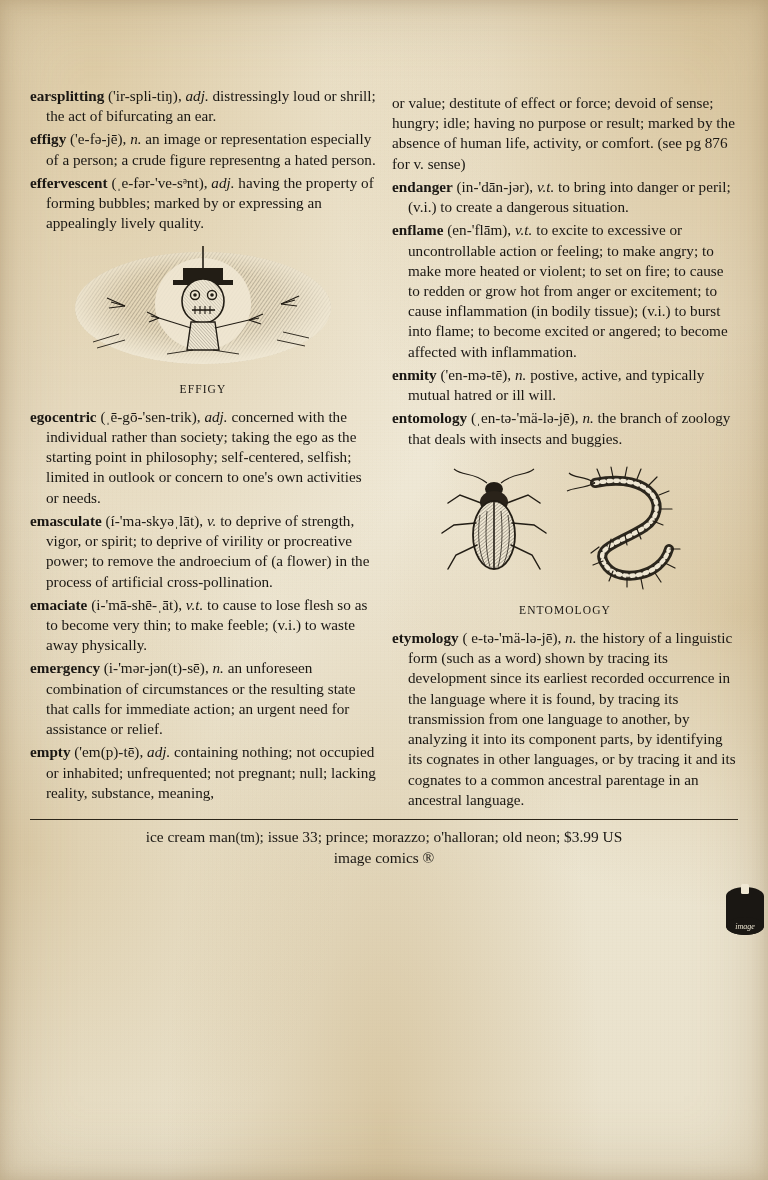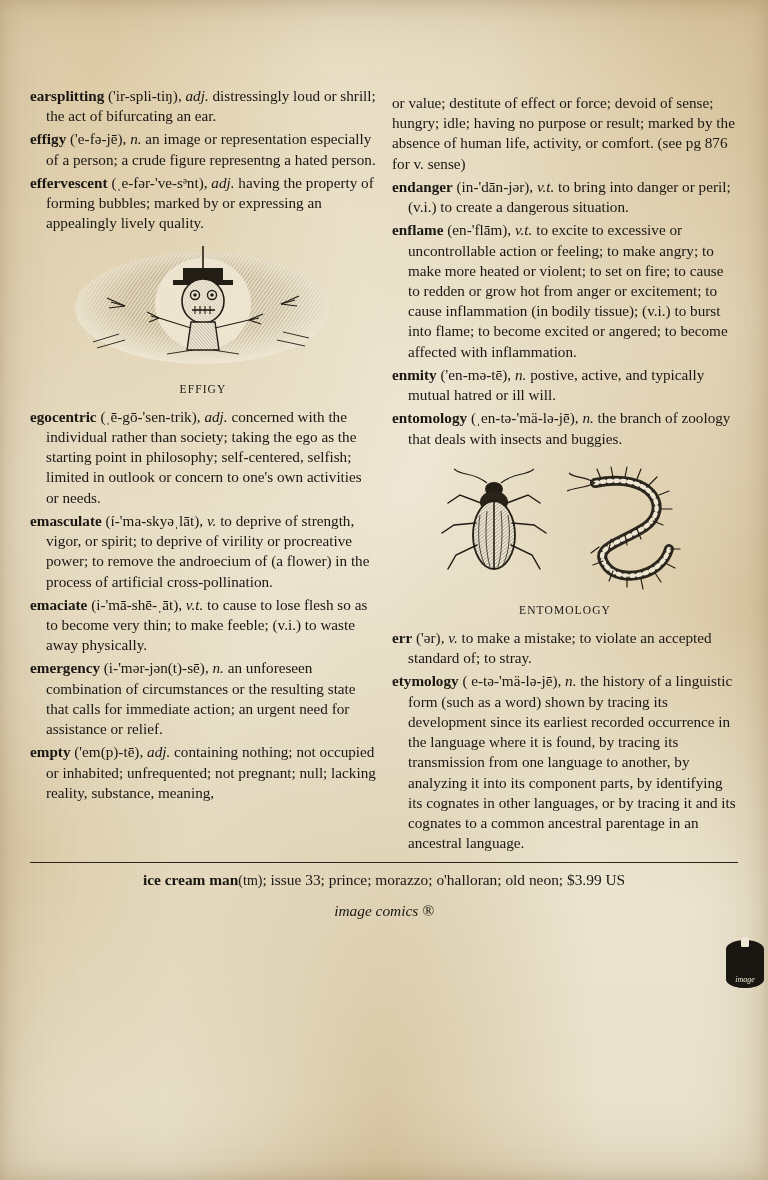--- a/index.html
+++ b/index.html
@@ -129,28 +129,27 @@
   }
   .footer {
     position: relative;
     z-index: 3;
     text-align: center;
     font-size: 15.4px;
     padding: 7px 34px 0 34px;
     line-height: 1.3;
   }
   .footer .brand {
-    font-weight: bold;
+    font-weight: normal;
   }
   .footer .tm {
     font-size: 14px;
   }
   .footer .line2 {
-    margin-top: 10px;
-    font-style: italic;
+    margin-top: 1px;
   }
   .logo-wrap {
     position: relative;
     z-index: 3;
     text-align: right;
     margin-top: 14px;
   }
   .logo {
     display: inline-block;
   }
@@ -389,25 +388,20 @@
 
           <g stroke="#221d15" stroke-width="1.1" fill="none">
             <path d="M-30 -44 C -42 -52, -50 -48, -56 -54"></path>
             <path d="M-30 -44 C -42 -38, -50 -40, -58 -36"></path>
           </g>
         </g>
       </svg>
       <div class="figcaption">ENTOMOLOGY</div>
     </div>
 
-    <p class="entry">
-      <span class="hw">err</span>
-      <span class="pron">('ər)</span>,
-      <span class="pos">v.</span><span> to make a mistake; to violate an accepted standard of; to stray.</span>
-    </p>
 
     <p class="entry">
       <span class="hw">etymology</span>
       <span class="pron">( e-tə-'mä-lə-jē)</span>,
       <span class="pos">n.</span><span> the history of a linguistic form (such as a word) shown by tracing its development since its earliest recorded occurrence in the language where it is found, by tracing its transmission from one lan­guage to another, by analyzing it into its component parts, by identifying its cognates in other languages, or by tracing it and its cognates to a common ancestral parentage in an ancestral language.</span>
     </p>
 
   </div>
 </div>
 

